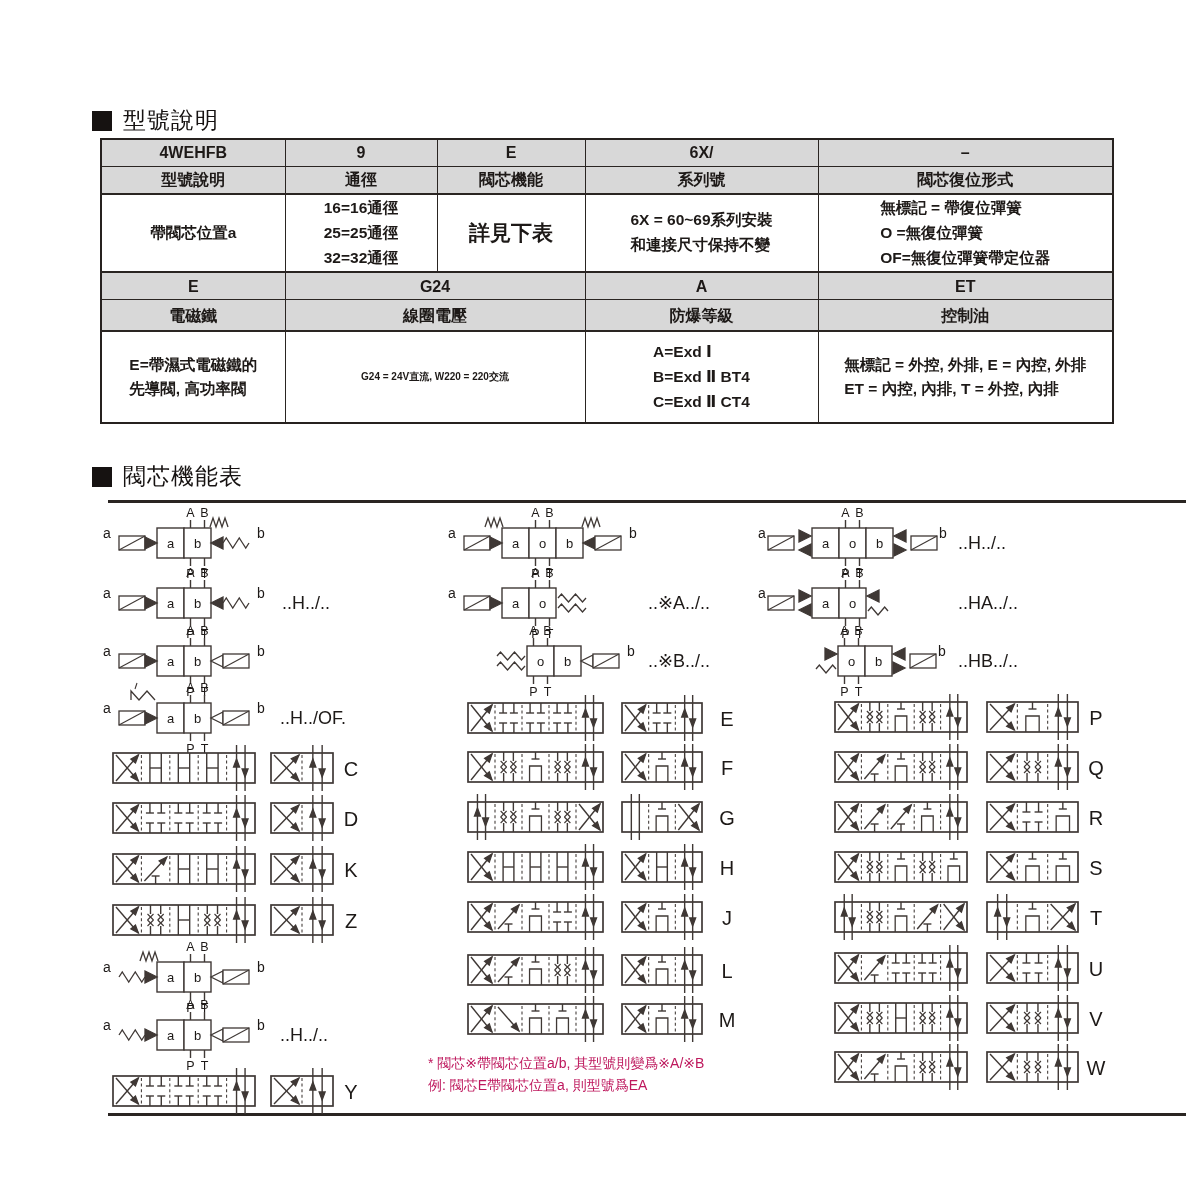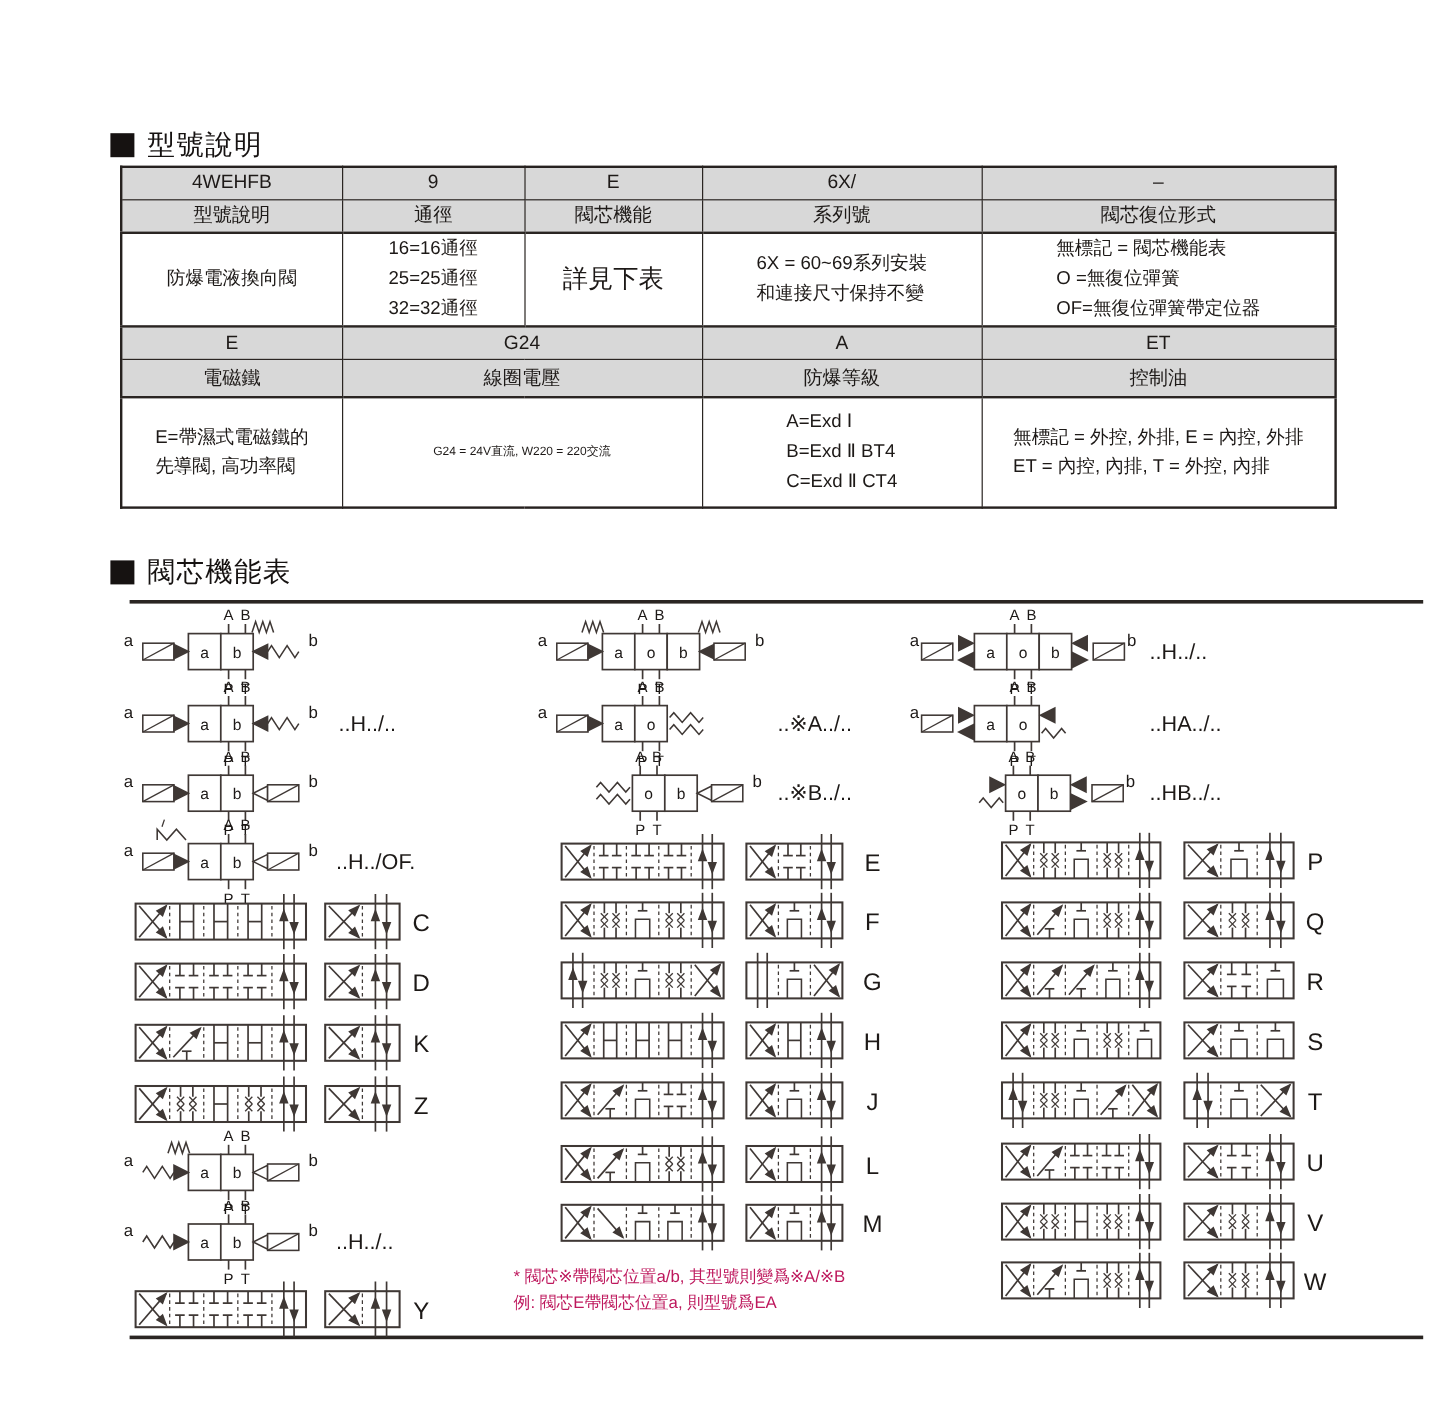--- a/index.html
+++ b/index.html
@@ -7,21 +7,21 @@
     width:1200px;height:1177px;background:#ffffff;position:relative;overflow:hidden;
     font-family:"Liberation Sans","DejaVu Sans",sans-serif;color:#1d1917;
   }
   .abs{position:absolute}
   .sec-head{display:flex;align-items:center;gap:11px;font-size:23px;color:#161211;letter-spacing:1px;font-weight:500}
   .sq{width:20px;height:20px;background:#161211;flex:0 0 auto}
   .rule{background:#2a2522}
   table.model{border-collapse:collapse;table-layout:fixed;width:1012px;background:#fff}
   table.model td{
     border:1.6px solid #2a2522;text-align:center;padding:1px 8px;
-    font-size:16px;line-height:1.45;vertical-align:middle;
+    font-size:16px;line-height:1.45;vertical-align:middle;font-weight:bold;
   }
   table.model{border:2.4px solid #26211f}
   tr.gray td{background:#d8d8d8}
   tr.hb td{border-bottom-width:2.3px}
   .block{display:inline-block;text-align:left;line-height:1.55;font-size:15.5px}
   .cline{line-height:1.6;font-size:15.5px}
   .notes{font-size:14px;line-height:1.6;color:#be185d}
   svg text{font-family:"Liberation Sans","DejaVu Sans",sans-serif}
 </style>
 </head>
@@ -50,38 +50,38 @@
       <td>–</td>
     </tr>
     <tr class="gray hb" style="height:28px">
       <td>型號說明</td>
       <td>通徑</td>
       <td>閥芯機能</td>
       <td>系列號</td>
       <td>閥芯復位形式</td>
     </tr>
     <tr class="hb" style="height:76px">
-      <td style="font-size:15.5px">防爆電液換向閥</td>
+      <td style="font-size:15.5px">帶閥芯位置a</td>
       <td>
         <div class="block">
           <div class="cline">16=16通徑</div>
           <div class="cline">25=25通徑</div>
           <div class="cline">32=32通徑</div>
         </div>
       </td>
       <td style="font-size:21px">詳見下表</td>
       <td>
         <div class="block">
           <div class="cline">6X = 60~69系列安裝</div>
           <div class="cline">和連接尺寸保持不變</div>
         </div>
       </td>
       <td>
         <div class="block">
-          <div class="cline">無標記 = 閥芯機能表</div>
+          <div class="cline">無標記 = 帶復位彈簧</div>
           <div class="cline">O  =無復位彈簧</div>
           <div class="cline">OF=無復位彈簧帶定位器</div>
         </div>
       </td>
     </tr>
     <tr class="gray" style="height:27px">
       <td>E</td>
       <td colspan="2">G24</td>
       <td>A</td>
       <td>ET</td>

